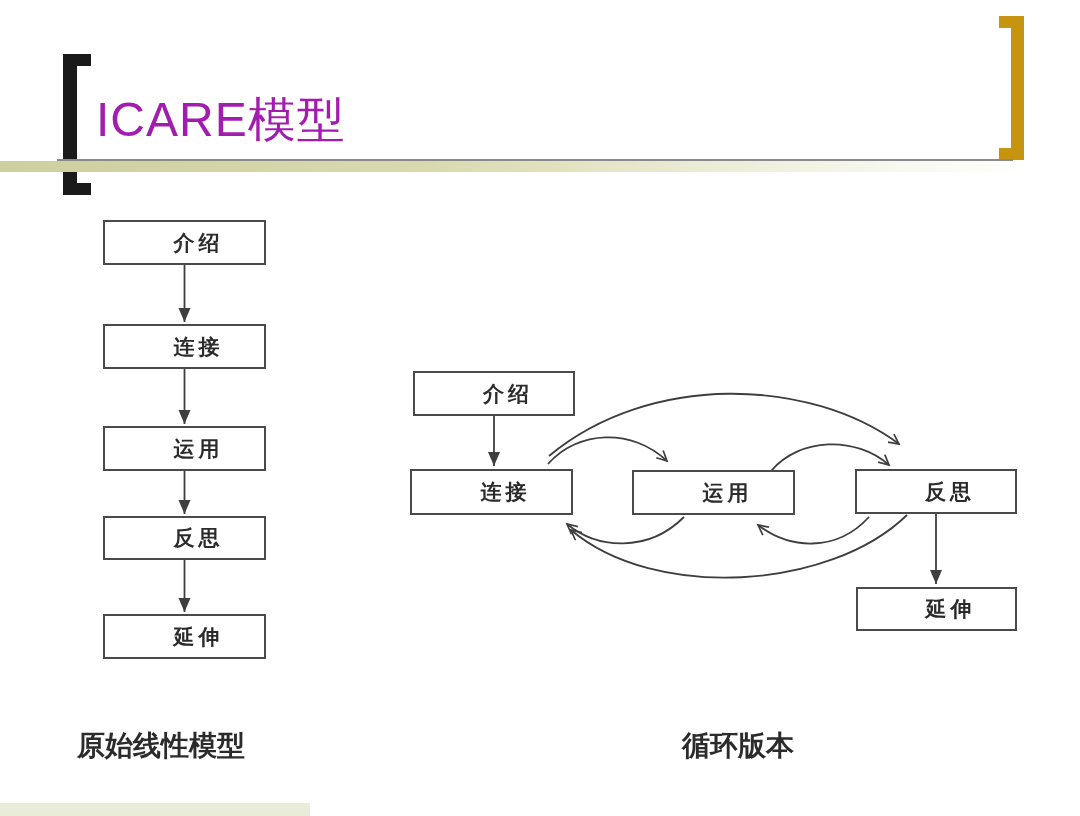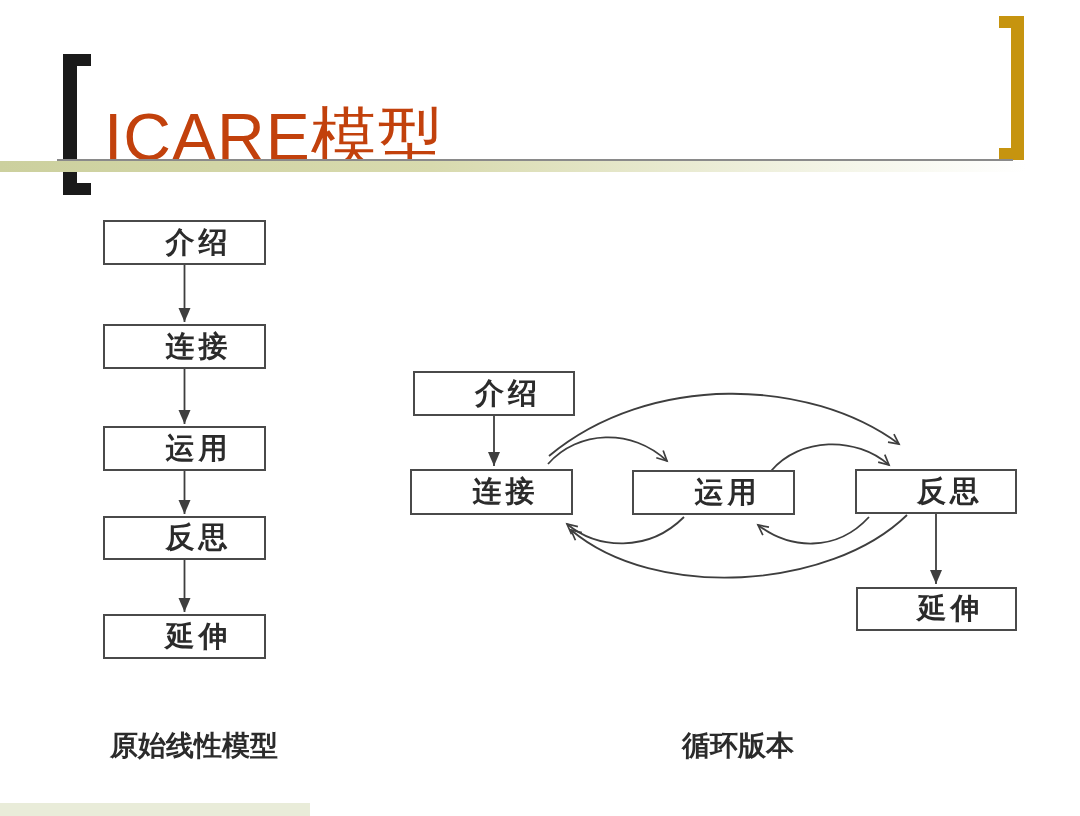--- a/index.html
+++ b/index.html
@@ -29,43 +29,43 @@
     border-bottom:12px solid var(--bracket-left-color);
   }
   .bracket-right{
     position:absolute;left:999px;top:16px;
     width:25px;height:144px;box-sizing:border-box;
     border-right:13px solid var(--bracket-right-color);
     border-top:12px solid var(--bracket-right-color);
     border-bottom:12px solid var(--bracket-right-color);
   }
   .slide-title{
-    position:absolute;left:96px;top:96px;margin:8px;
-    font-size:66px;line-height:1.0;font-weight:400;
-    letter-spacing:1px;color:#c2410c;white-space:nowrap;
+    position:absolute;left:96px;top:96px;margin:0;
+    font-size:48px;line-height:1.0;font-weight:400;
+    letter-spacing:1px;color:#a21caf;white-space:nowrap;
   }
   .rule-line{
     position:absolute;left:57px;top:159px;
     width:956px;height:2px;background:var(--rule-gray);
   }
   .rule-band{
     position:absolute;left:0;top:161px;
     width:1080px;height:11px;
     background:linear-gradient(to right,var(--band-olive) 0%,#d8daae 40%,#f4f5e8 78%,#ffffff 95%);
   }
   .footer-band{
     position:absolute;left:0;top:803px;
     width:310px;height:13px;background:var(--footer-band);
   }
   
   .node{
     position:absolute;box-sizing:border-box;
     background:#ffffff;border:2px solid var(--box-border);
     display:flex;align-items:center;justify-content:center;
-    font-size:29px;font-weight:700;letter-spacing:4px;
+    font-size:21px;font-weight:700;letter-spacing:4px;
     color:var(--box-text);z-index:2;
     text-indent:4px; 
     padding-left:24px;
   }
   
   .ln-intro  {left:103px;top:220px;width:163px;height:45px;}
   .ln-connect{left:103px;top:324px;width:163px;height:45px;}
   .ln-apply  {left:103px;top:426px;width:163px;height:45px;}
   .ln-reflect{left:103px;top:516px;width:163px;height:44px;}
   .ln-extend {left:103px;top:614px;width:163px;height:45px;}
@@ -73,21 +73,21 @@
   .cy-intro  {left:413px;top:371px;width:162px;height:45px;}
   .cy-connect{left:410px;top:469px;width:163px;height:46px;}
   .cy-apply  {left:632px;top:470px;width:163px;height:45px;}
   .cy-reflect{left:855px;top:469px;width:162px;height:45px;}
   .cy-extend {left:856px;top:587px;width:161px;height:44px;}
   
   .caption{
     position:absolute;font-size:28px;font-weight:700;
     color:var(--box-text);white-space:nowrap;z-index:2;
   }
-  .caption-linear{left:110px;top:727px;}
+  .caption-linear{left:77px;top:727px;}
   .caption-cyclic{left:682px;top:727px;}
   
   .arrows{position:absolute;left:0;top:0;z-index:1;pointer-events:none;}
   .arrow-line{fill:none;stroke:var(--arrow-color);stroke-width:1.8px;}
   .marker-fill{fill:var(--arrow-color);stroke:none;}
   .marker-open{fill:none;stroke:var(--arrow-color);stroke-width:1.7px;}
 </style>
 </head>
 <body>
 

